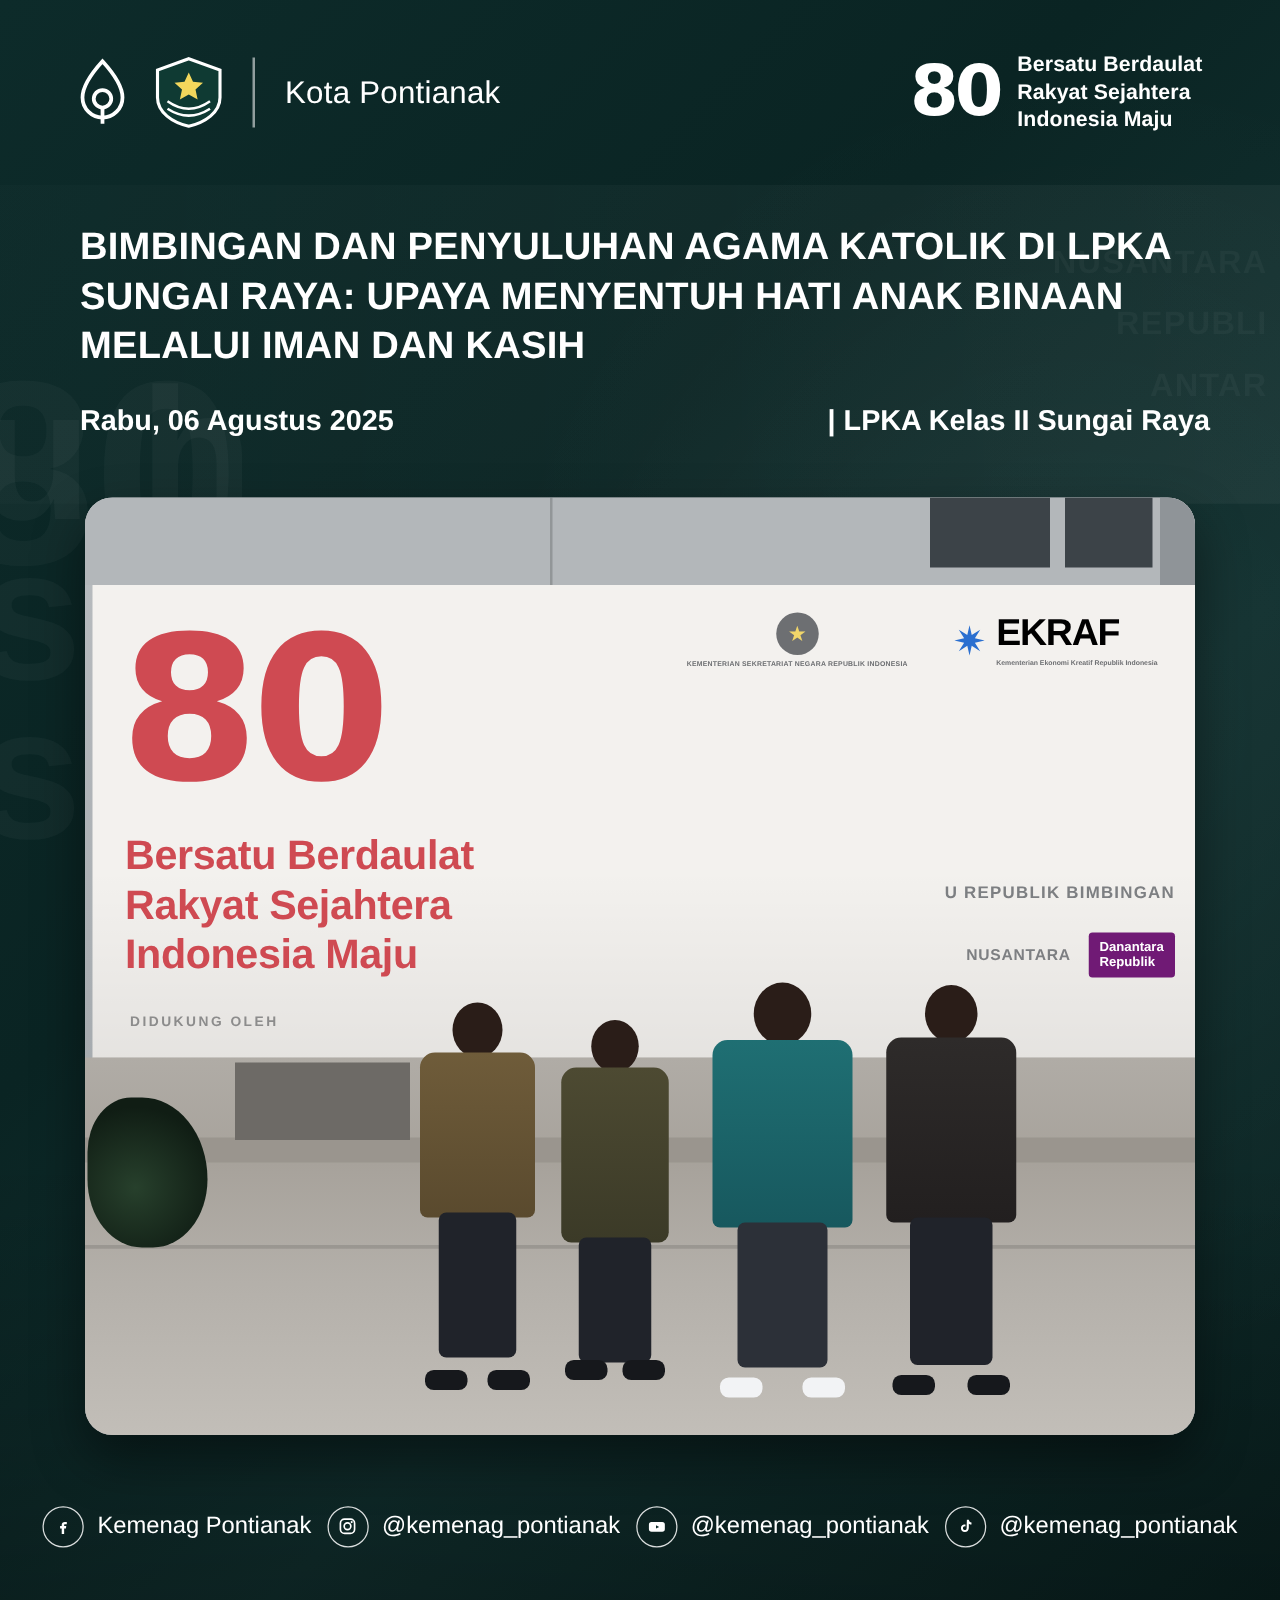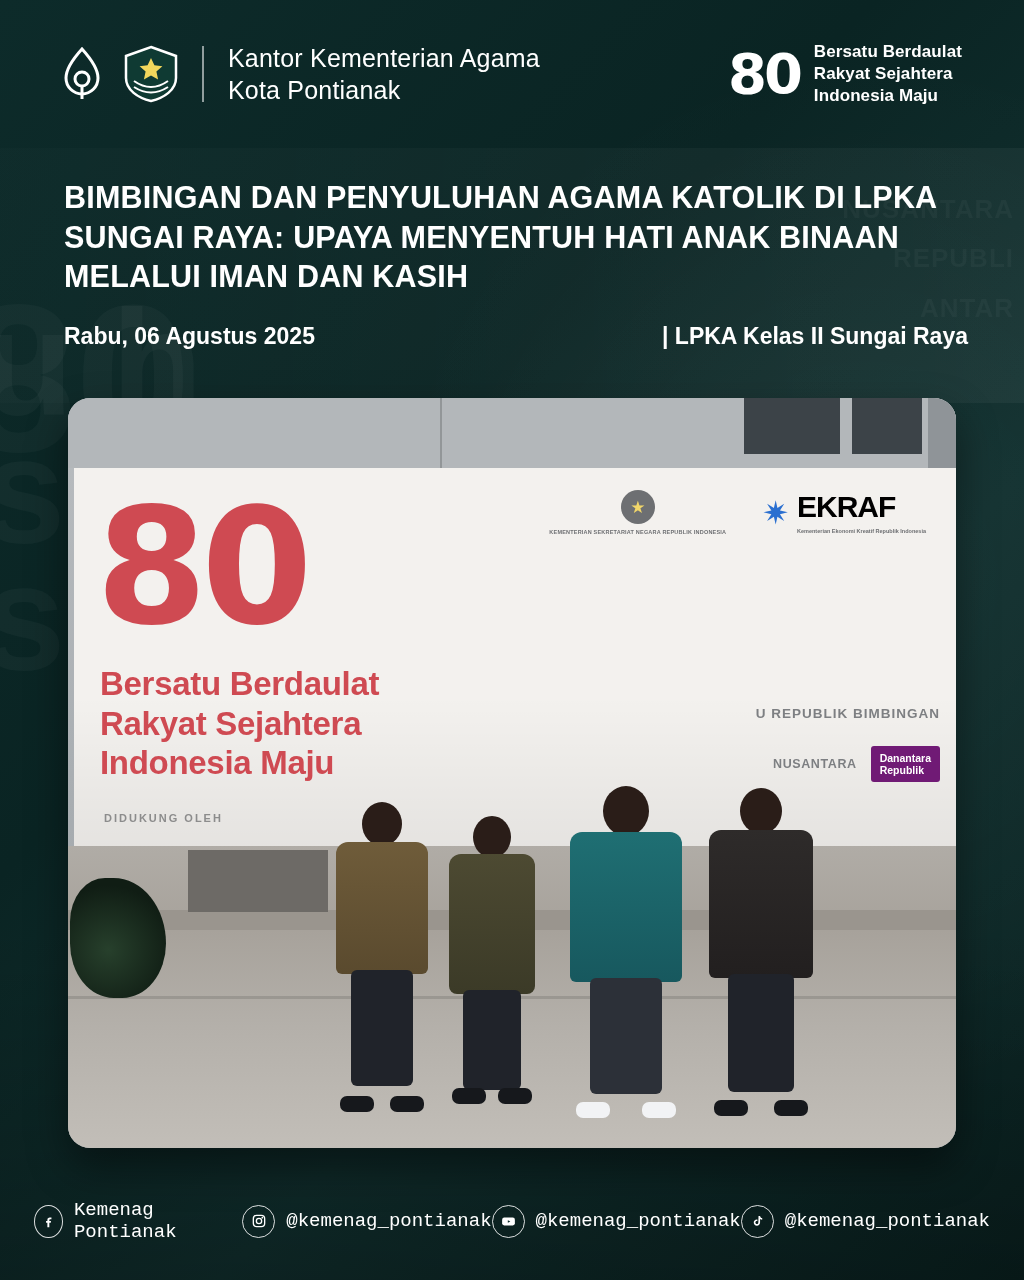--- a/index.html
+++ b/index.html
@@ -252,21 +252,20 @@
   .person3 { left: 492px; bottom: 30px; width: 132px; height: 332px; }
   .person4 { left: 632px; bottom: 32px; width: 122px; height: 328px; }
 
   
   .footer {
     position: absolute;
     left: 0; right: 0; bottom: 0; height: 118px;
     display: flex; align-items: center; justify-content: space-between;
     padding: 0 34px 0;
     z-index: 6;
-    font-family: Liberation Mono, monospace;
   }
   .social {
     display: flex; align-items: center; gap: 11px;
   }
   .social-badge {
     width: 33px; height: 33px; border-radius: 50%;
     border: 1.6px solid rgba(255,255,255,0.85);
     display: flex; align-items: center; justify-content: center;
     color: #fff;
   }
@@ -300,21 +299,20 @@
       <span class="logo-garuda-wrap">
         <svg width="58" height="58" viewBox="0 0 58 58">
           <path d="M29 2 L54 11 L54 33 C54 45 42 53 29 56 C16 53 4 45 4 33 L4 11 Z" fill="#0f3a33" stroke="#ffffff" stroke-width="2.5"></path>
           <path d="M29 13 l3.4 7.3 8 .9 -6 5.4 1.7 7.9 -7.1 -4 -7.1 4 1.7 -7.9 -6 -5.4 8 -.9 z" fill="#f2d75c"></path>
           <path d="M12 36 q17 12 34 0" stroke="#ffffff" stroke-width="2" fill="none"></path>
           <path d="M12 42 q17 11 34 0" stroke="#ffffff" stroke-width="2" fill="none"></path>
         </svg>
       </span>
       <div class="divider-v"></div>
       <div class="brand-text">
-        <span>Kantor Kementerian Agama</span>
         <span class="l2">Kota Pontianak</span>
       </div>
     </div>
 
     <div class="anniv">
       <div class="anniv-80">80</div>
       <div class="anniv-lines">
         <div>Bersatu Berdaulat</div>
         <div>Rakyat Sejahtera</div>
         <div>Indonesia Maju</div>

